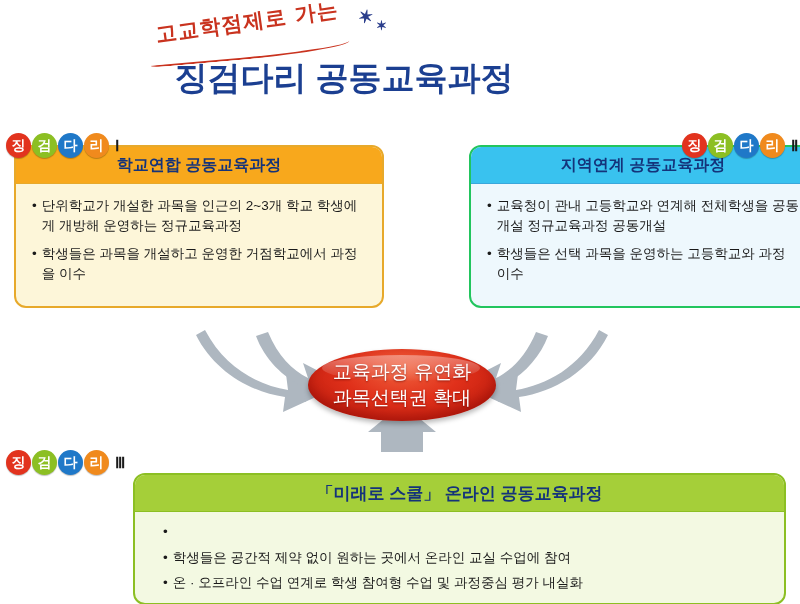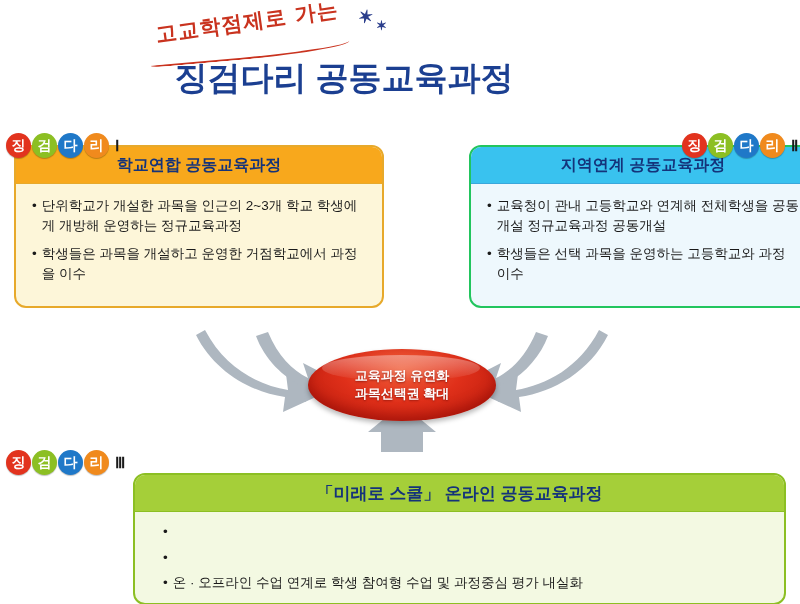--- a/index.html
+++ b/index.html
@@ -183,22 +183,22 @@
     width: 188px;
     height: 72px;
     border-radius: 50%;
     background: radial-gradient(ellipse at 50% 28%, #f0603c 0%, #e0301a 45%, #b5170a 100%);
     box-shadow: 0 3px 5px rgba(0,0,0,0.28), inset 0 -6px 12px rgba(120,0,0,0.4);
     display: flex;
     flex-direction: column;
     align-items: center;
     justify-content: center;
     color: #ffffff;
-    font-weight: bold;
-    font-size: 13px;
+    font-weight: normal;
+    font-size: 19px;
     line-height: 1.35;
     text-align: center;
     text-shadow: 0 1px 2px rgba(90,0,0,0.6);
     z-index: 6;
   }
   .oval-gloss {
     position: absolute;
     left: 322px;
     top: 355px;
     width: 158px;
@@ -302,20 +302,21 @@
   <div class="oval-gloss"></div>
 
   <div class="panel" id="panel-3">
     <div class="panel-head">「미래로 스쿨」 온라인 공동교육과정</div>
     <div class="panel-body">
       <div class="bullet">
         <span class="dot">•</span>
       </div>
       <div class="bullet">
         <span class="dot">•</span>
+        <span>학생들은 공간적 제약 없이 원하는 곳에서 온라인 교실 수업에 참여</span>
       </div>
       <div class="bullet">
         <span class="dot">•</span>
         <span>온 · 오프라인 수업 연계로 학생 참여형 수업 및 과정중심 평가 내실화</span>
       </div>
     </div>
   </div>
 
   <div class="footer-space"></div>
 </div>

